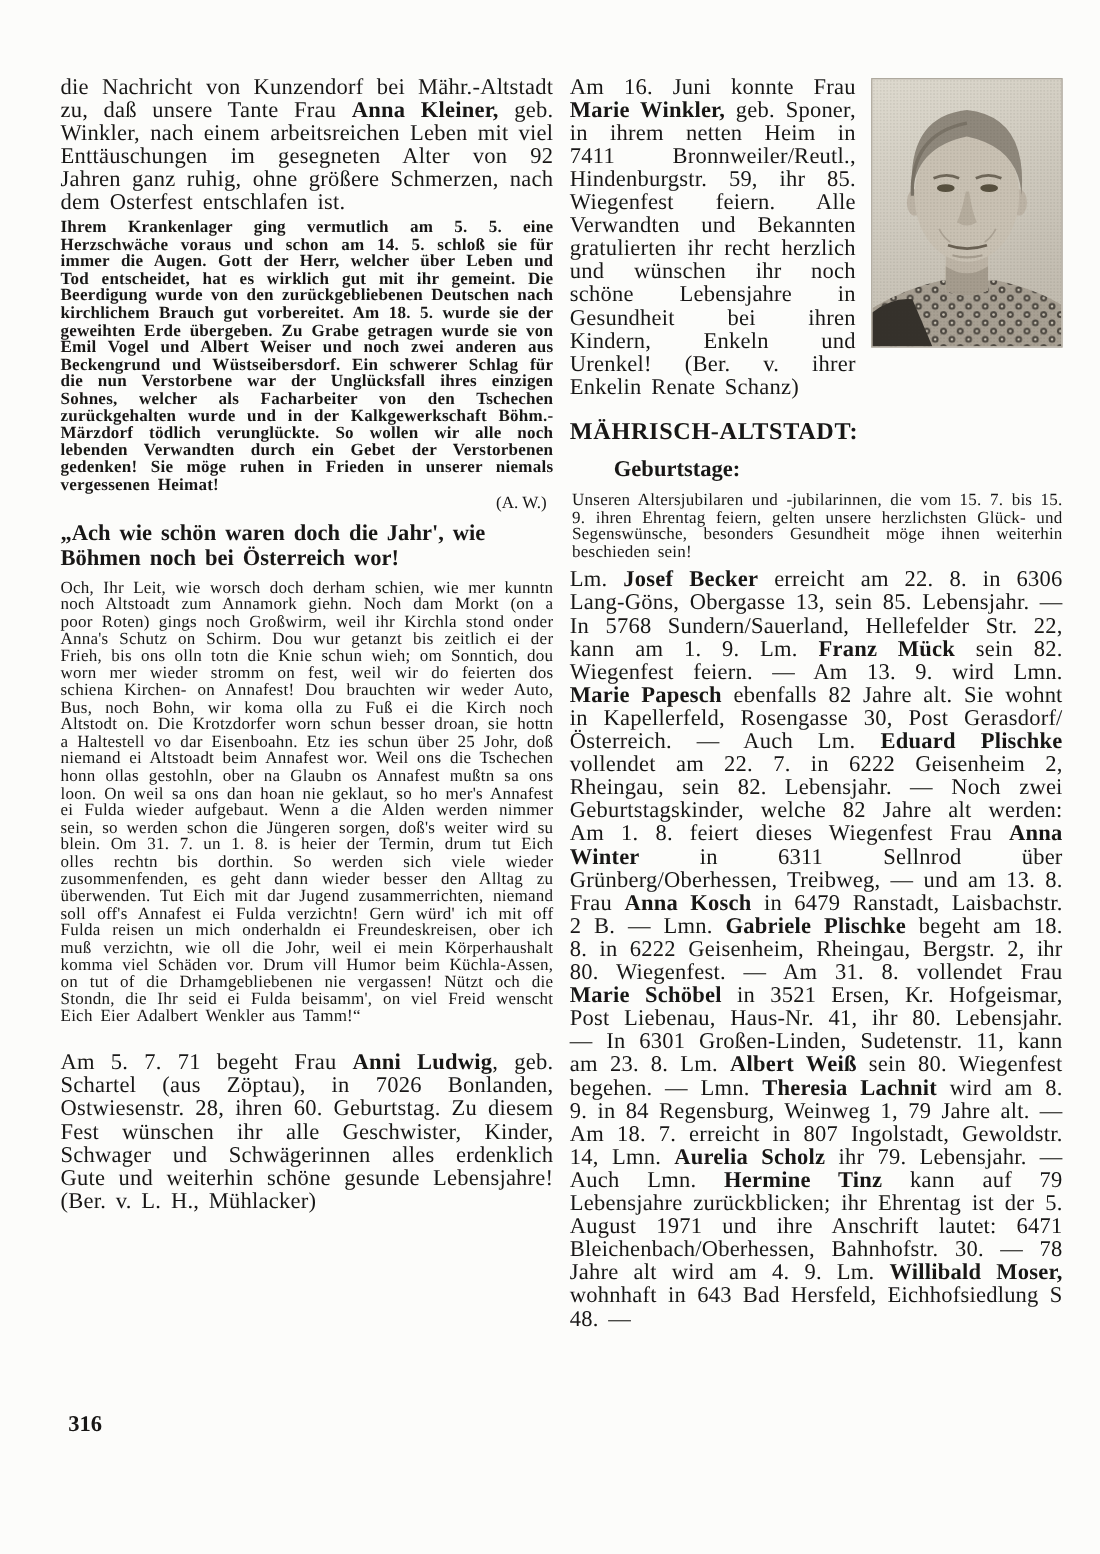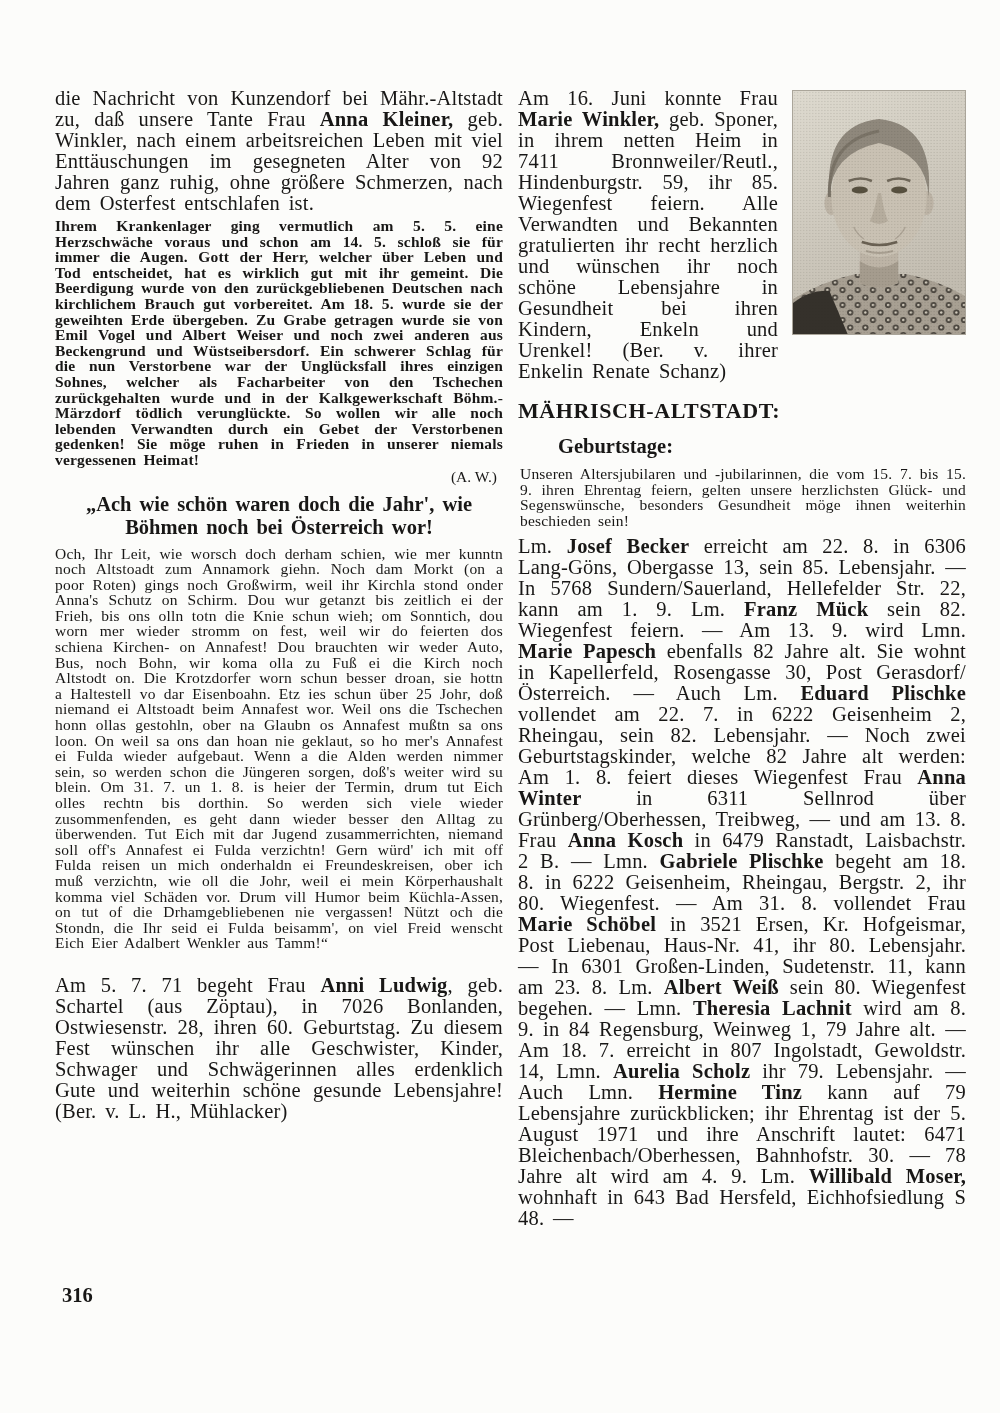--- a/index.html
+++ b/index.html
@@ -8,21 +8,21 @@
     width: 1000px;
     height: 1413px;
     margin: 0 auto;
     background: #fcfcfa;
     font-family: "Liberation Serif", "DejaVu Serif", serif;
     color: #181716;
     overflow: hidden;
   }
   .col {
     position: absolute;
-    top: 88px;
+    top: 69px;
   }
   .col-left  { left: 55px;  width: 448px; }
   .col-right { left: 518px; width: 448px; }
 
   .body-text {
     font-size: 20.5px;
     line-height: 21px;
     text-align: justify;
     word-spacing: 3.5px;
     letter-spacing: 0.2px;
@@ -50,21 +50,21 @@
   .sub-heading {
     font-weight: bold;
     font-size: 20.5px;
     line-height: 24px;
     margin: 0;
   }
   .poem-heading {
     font-size: 20.5px;
     line-height: 23.5px;
     margin: 0;
-    text-align: center;
+    text-align: left;
     word-spacing: 3px;
   }
   .mt4  { margin-top: 4px; font-weight: bold; }
   .mt6  { margin-top: 6px; }
   .mt8  { margin-top: 8px; }
   .mt10 { margin-top: 10px; margin-left: 40px; }
   .mt16 { margin-top: 16px; }
   .mt24 { margin-top: 24px; }
 
   .photo {

